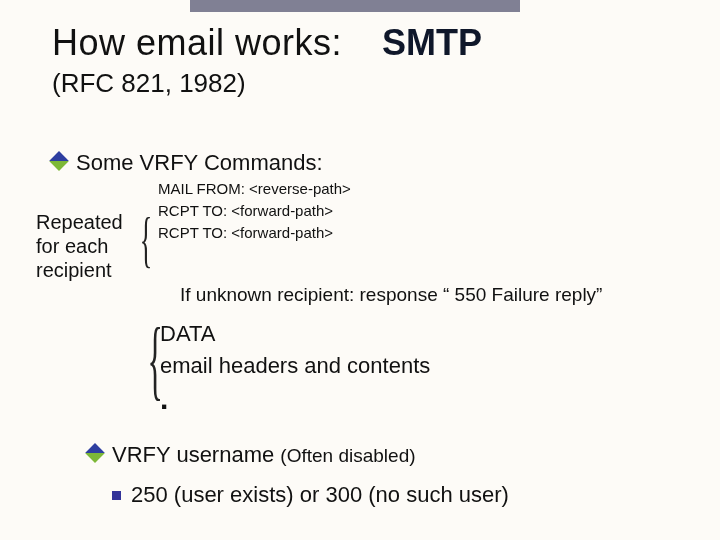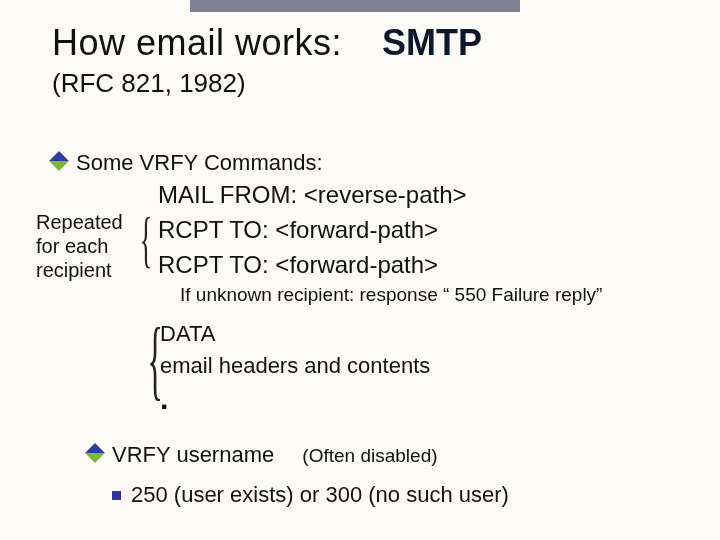--- a/index.html
+++ b/index.html
@@ -38,21 +38,21 @@
     display:inline-block;width:14px;height:14px;
     background:linear-gradient(135deg,#2e3ea0 50%,#7db837 50%);
     transform:rotate(45deg);
     margin-right:10px;vertical-align:2px;
   }
   .sq-bullet{
     display:inline-block;width:9px;height:9px;
     background:#333399;margin-right:10px;vertical-align:2px;
   }
   .cmd-block{
-    position:absolute;left:158px;top:178px;font-size:24px;line-height:1.45;
+    position:absolute;left:158px;top:178px;font-size:15px;line-height:1.45;
   }
   .brace-group{
     position:absolute;left:36px;top:210px;font-size:20px;line-height:1.2;
   }
   .brace1{
     position:absolute;left:132px;top:206px;font-size:58px;
     font-family:"Times New Roman",serif;transform:scaleX(0.45) scaleY(1.05);
     color:#222;
   }
   .note1{
@@ -66,21 +66,21 @@
   .data-block{
     position:absolute;left:160px;top:318px;font-size:22px;line-height:1.45;
   }
   .dot{
     font-size:30px;font-weight:bold;line-height:0.7;display:block;margin-top:6px;
   }
   .vrfy-row{
     position:absolute;left:88px;top:442px;font-size:22px;
   }
   .vrfy-note{
-    font-size:19px;margin-left:22px;
+    font-size:19px;
   }
   .resp-row{
     position:absolute;left:112px;top:482px;font-size:22px;
   }
 </style>
 </head>
 <body>
 
 <div class="topbar"></div>
 

